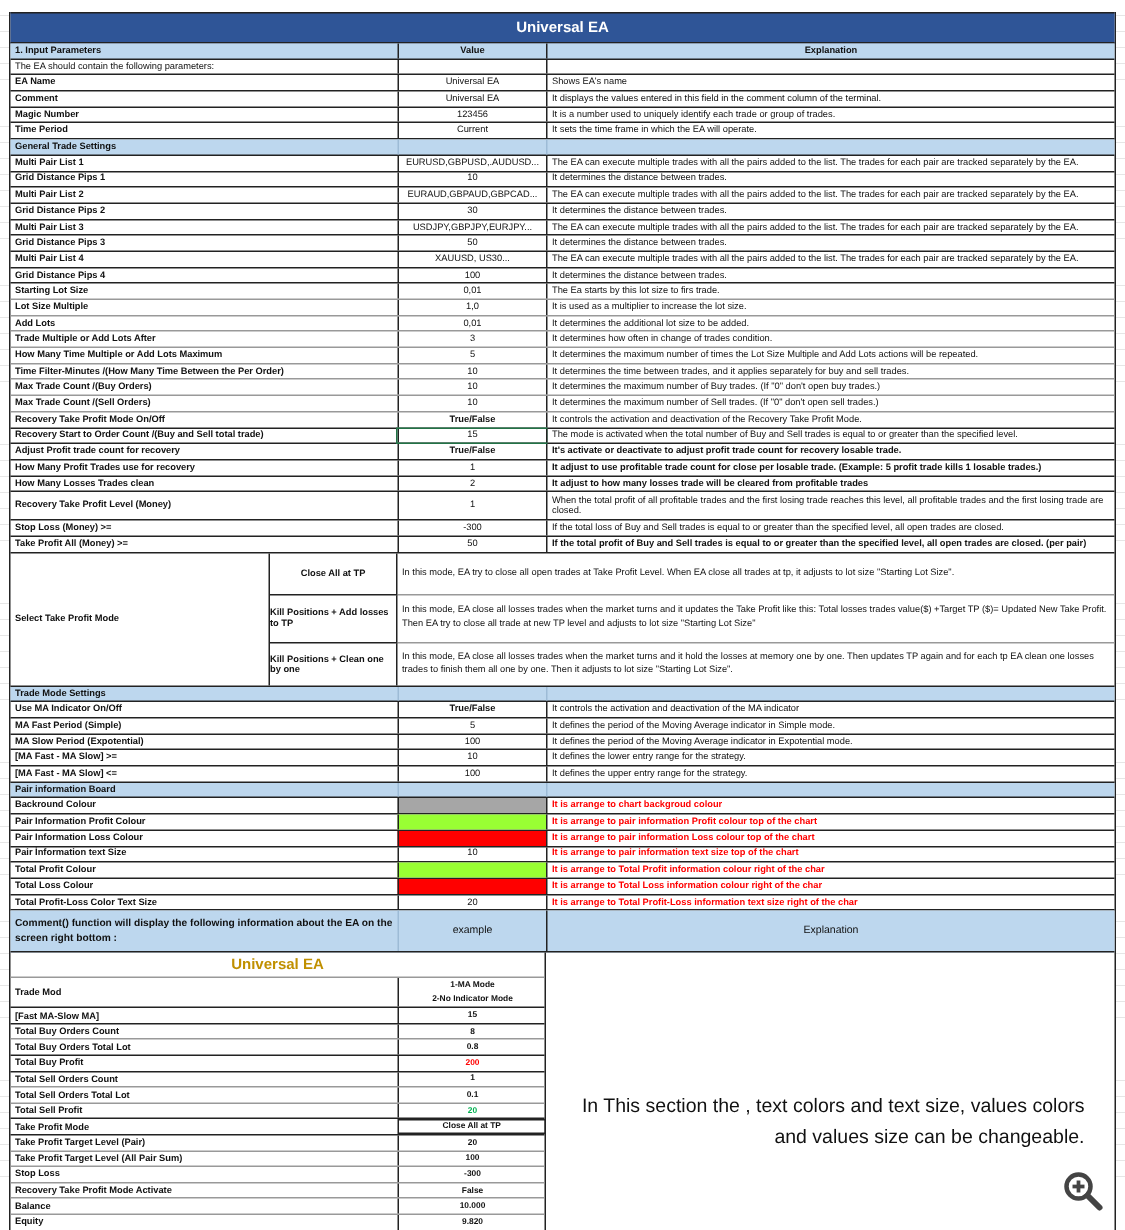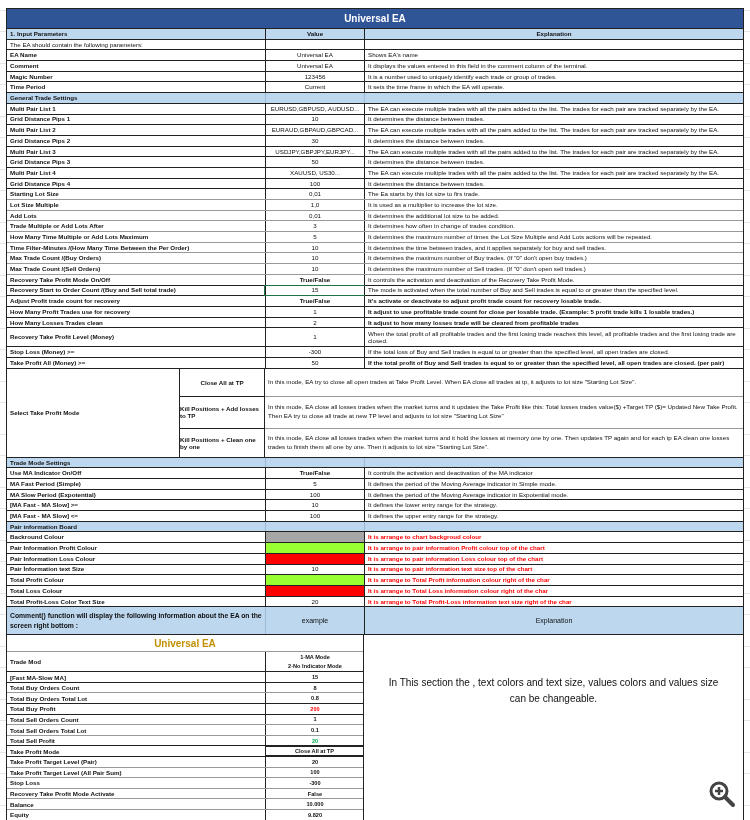--- a/index.html
+++ b/index.html
@@ -32,21 +32,21 @@
   .comment-hdr > div:nth-child(2) { justify-content:center; font-size:7px; border-left:1px solid #9dbbd6; }
   .comment-hdr > div:nth-child(3) { justify-content:center; font-size:7px; border-left:1px solid #222; }
   .comment-hdr > div:first-child { font-size: 6.8px; font-weight: bold; line-height: 1.45; white-space: normal; }
   .bottom { display:grid; grid-template-columns: 357px 1fr; }
   .ex-table { border-right: 1px solid #222; }
   .ex-row { display:grid; grid-template-columns: 258px 99px; border-bottom: 1px solid #999; min-height: 10.6px; }
   .ex-row.thick { border-bottom: 1px solid #222; }
   .ex-row > div { display:flex; align-items:center; padding: 0 3px; font-weight:bold; white-space: nowrap; }
   .ex-row > div:nth-child(2) { justify-content:center; font-size: 5.6px; border-left: 1px solid #222; }
   .ex-title { height: 17px; display:flex; align-items:center; justify-content:center; color:#c09000; font-weight:bold; font-size: 10px; border-bottom: 1px solid #999; }
-  .ex-right { display:flex; align-items:flex-start; justify-content:center; text-align:center; padding: 40px 20px 0 20px; font-size: 10px; line-height: 1.6; }
+  .ex-right { display:flex; align-items:flex-start; justify-content:center; text-align:right; padding: 92px 20px 0 20px; font-size: 13px; line-height: 1.6; }
   .tpmode > div:nth-child(2) { border: 1px solid #222; }
   .sheet-bottom { border-bottom: 1px solid #222; }
   .zoom-btn { position:absolute; left: 708px; top: 780px; width: 28px; height: 28px; }
 </style>
 </head>
 <body>
 
 <div class="gridbg"></div>
 
 <div class="sheet">

